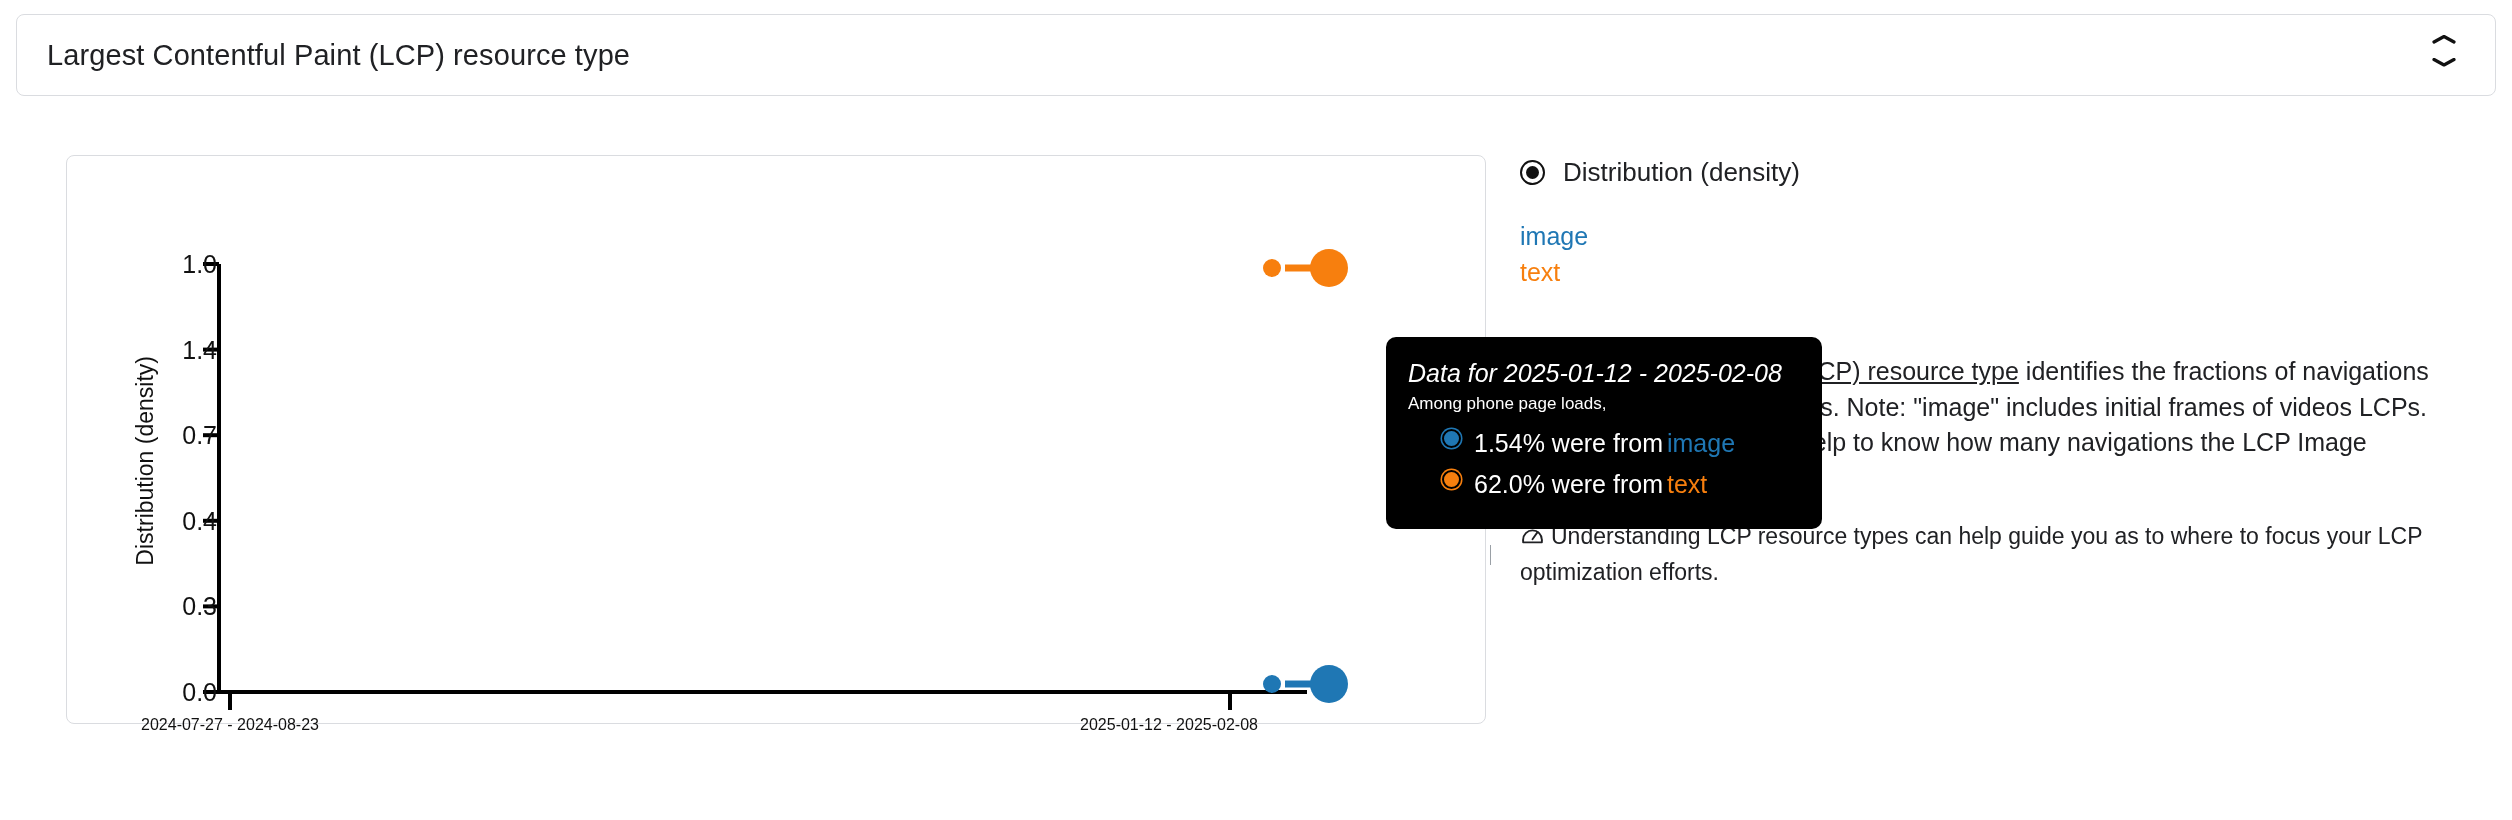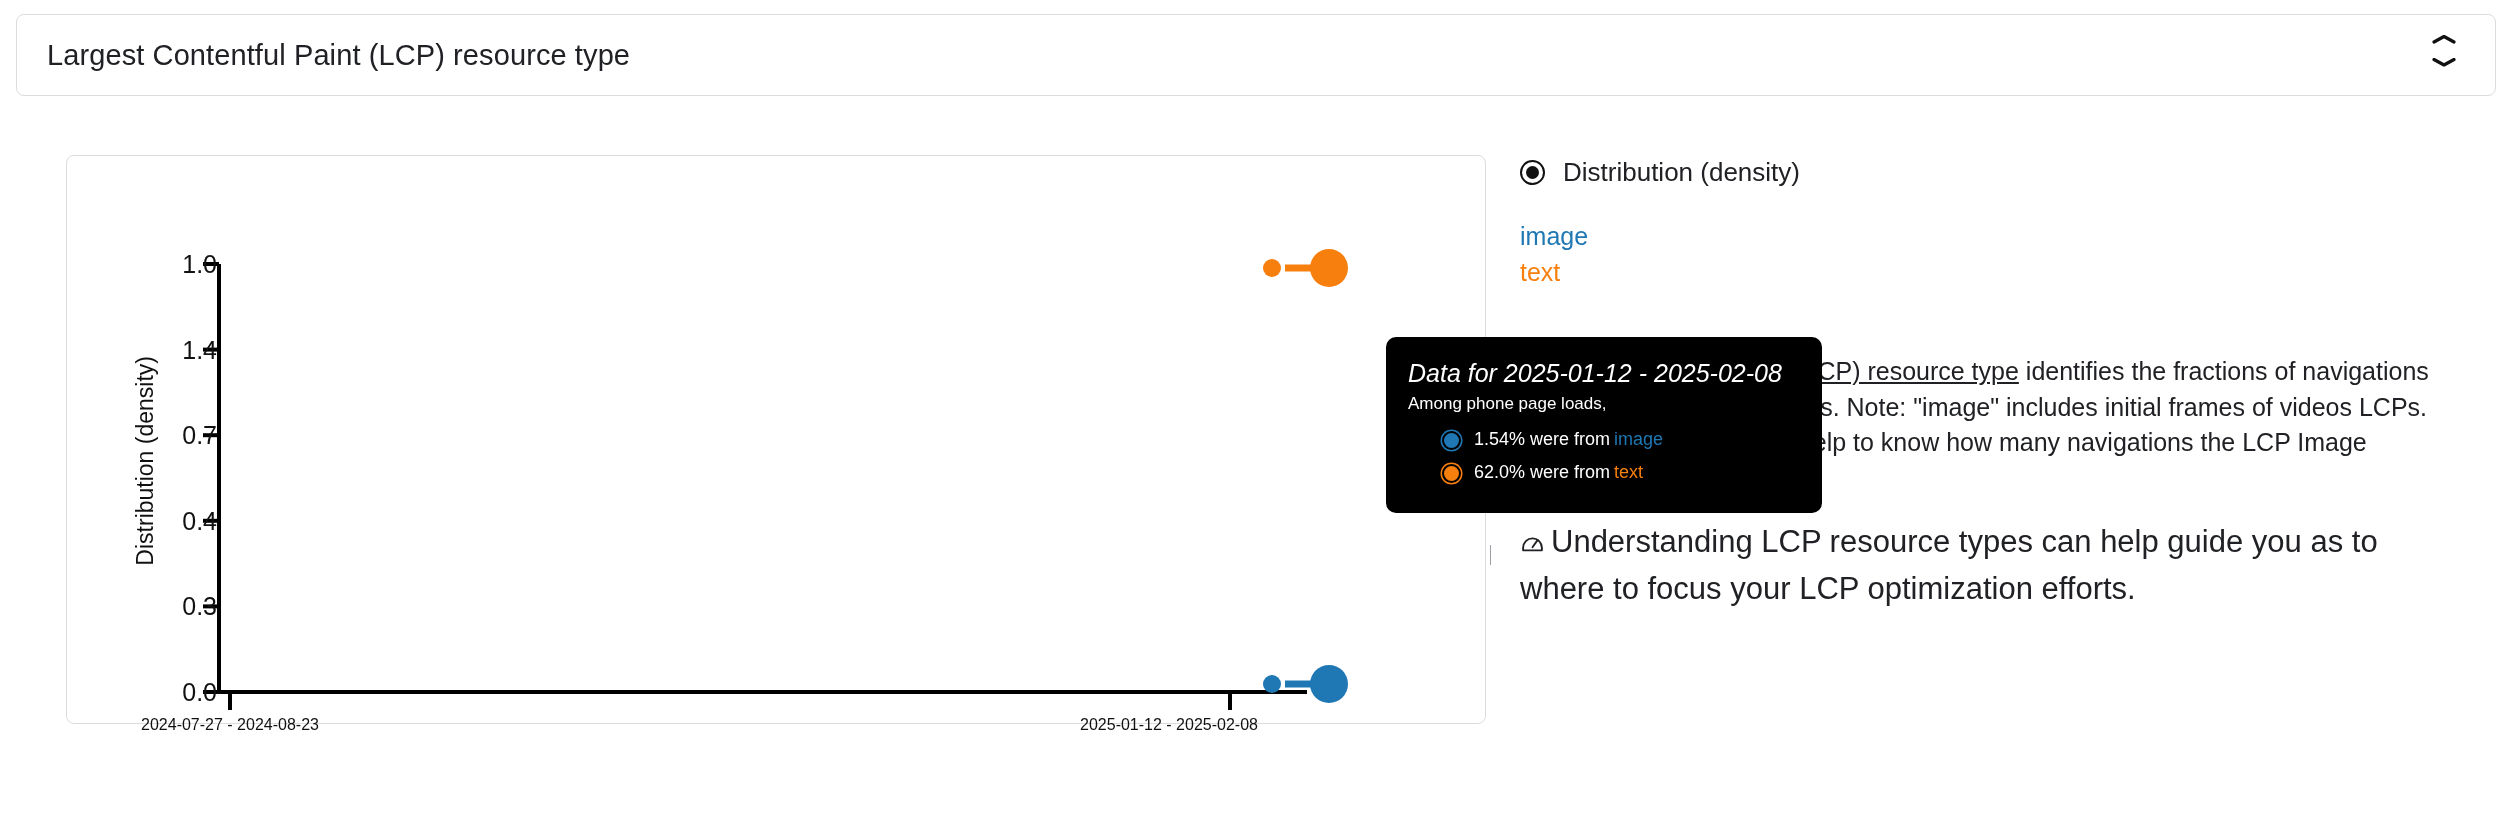--- a/index.html
+++ b/index.html
@@ -118,25 +118,25 @@
     line-height: 1.32;
     white-space: nowrap;
   }
   .tt-sub {
     font-size: 17px;
     line-height: 1.45;
     margin-top: 2px;
   }
   .tt-row {
     display: flex;
-    align-items: flex-end;
+    align-items: flex-start;
     gap: 13px;
     margin-top: 12px;
     padding-left: 34px;
-    font-size: 18px;
+    font-size: 25px;
     white-space: nowrap;
   }
   .tt-dot {
     width: 19px; height: 19px;
     border-radius: 50%;
     flex: 0 0 auto;
     border: 2px solid #000;
     box-shadow: 0 0 0 1.5px currentColor;
   }
   .tt-pointer {
@@ -189,21 +189,21 @@
     line-height: 1.42;
     color: #202124;
     max-width: 930px;
   }
   .desc a {
     color: #202124;
     text-decoration: underline;
   }
   .tip {
     margin-top: 24px;
-    font-size: 31px;
+    font-size: 23px;
     line-height: 1.42;
     color: #202124;
     max-width: 930px;
   }
   .tip-icon {
     display: inline-block;
     vertical-align: -3px;
     margin-right: 6px;
   }
 </style>

